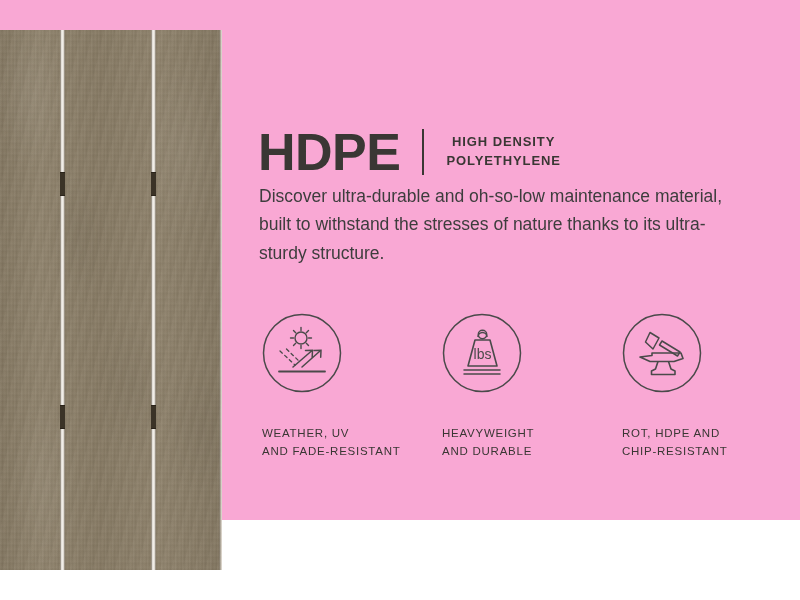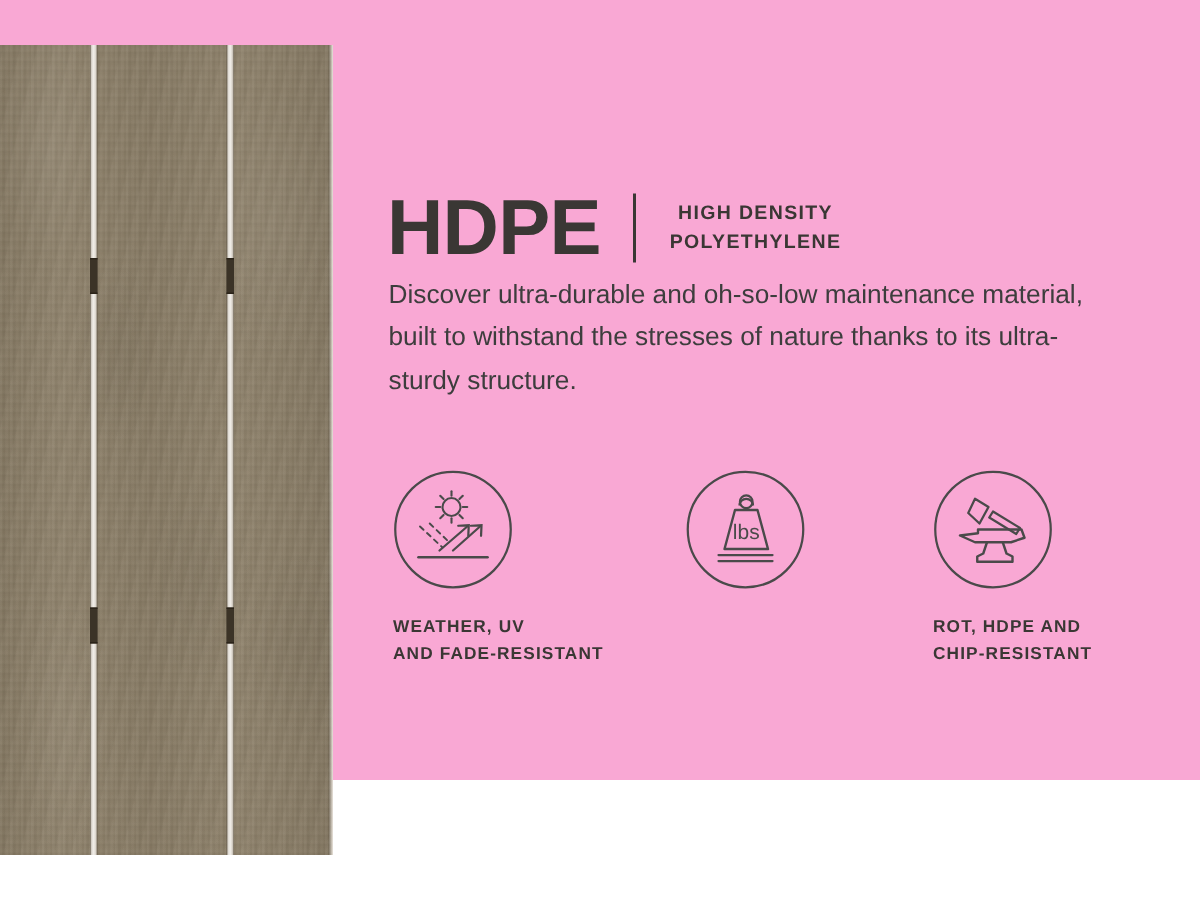--- a/index.html
+++ b/index.html
@@ -172,32 +172,32 @@
     left: 0;
     top: 313px;
     width: 520px;
   }
   .feature {
     position: absolute;
     top: 0;
     width: 170px;
   }
   .feature.f0 { left: 4px; }
-  .feature.f1 { left: 199px; }
+  .feature.f1 { left: 184px; }
   .feature.f2 { left: 364px; }
 
   .feature-icon {
     width: 80px;
     height: 80px;
     display: block;
   }
   .feature-label {
-    margin-top: 17px;
+    margin-top: 32px;
     font-size: 11.5px;
-    font-weight: bold;
+    font-weight: normal;
     letter-spacing: 0.75px;
     line-height: 1.55;
     color: #3a3734;
     white-space: pre-line;
   }
 </style>
 </head>
 <body>
 
 <div class="page">
@@ -269,20 +269,22 @@
           <path d="M36 24 a4.5 4.5 0 0 1 9 0" fill="none" stroke="#4a4a4a" stroke-width="1.5"></path>
           <circle cx="40.5" cy="21.5" r="4.2" fill="none" stroke="#4a4a4a" stroke-width="1.5"></circle>
 
           <path d="M33 27 L48 27 L55 53 L26 53 Z" fill="none" stroke="#4a4a4a" stroke-width="1.6" stroke-linejoin="round"></path>
 
           <text x="40.5" y="46" font-family="Liberation Sans, sans-serif" font-size="14" fill="#4a4a4a" text-anchor="middle">lbs</text>
 
           <line x1="22" y1="57" x2="58" y2="57" stroke="#4a4a4a" stroke-width="1.5" stroke-linecap="round"></line>
           <line x1="22" y1="61" x2="58" y2="61" stroke="#4a4a4a" stroke-width="1.5" stroke-linecap="round"></line>
         </svg>
+        <div class="feature-label">HEAVYWEIGHT
+AND DURABLE</div>
       </div>
 
       <div class="feature f2">
         <svg class="feature-icon" viewBox="0 0 80 80">
           <circle cx="40" cy="40" r="38.5" fill="none" stroke="#4a4a4a" stroke-width="1.5"></circle>
 
           <path d="M40 28 L58 39 L55.5 43 L37.5 32 Z" fill="none" stroke="#4a4a4a" stroke-width="1.5" stroke-linejoin="round"></path>
 
           <path d="M28 19.5 L37 25 L31 36 L23.5 29 Z" fill="none" stroke="#4a4a4a" stroke-width="1.5" stroke-linejoin="round"></path>
 

